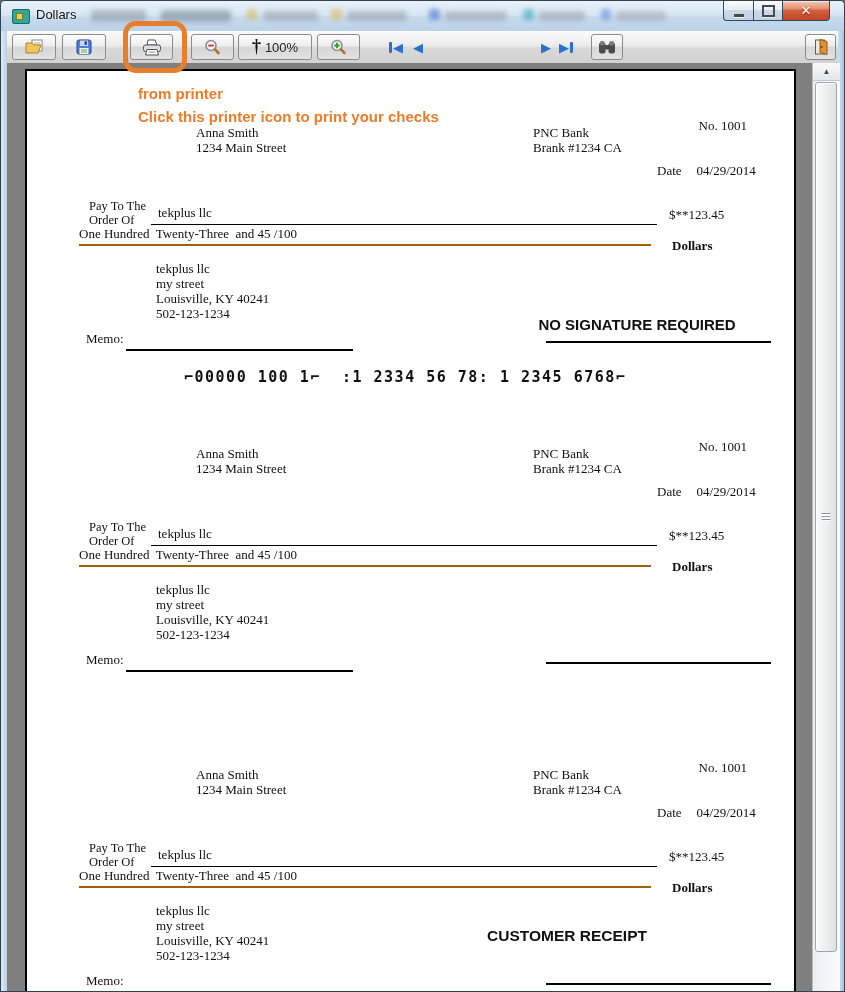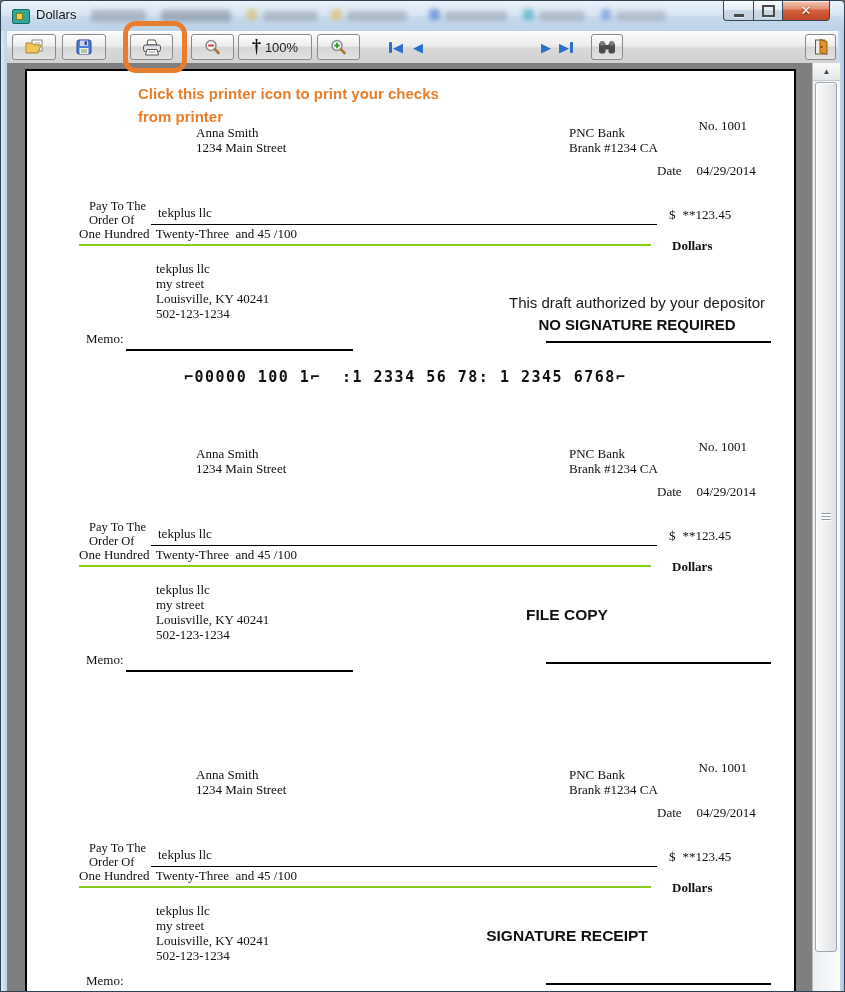--- a/index.html
+++ b/index.html
@@ -56,31 +56,31 @@
   .sb-thumb{position:absolute;left:2px;right:3px;top:19px;height:868px;border:1px solid #9fa6ad;border-radius:3px;
             background:linear-gradient(90deg,#fafafa,#dfe2e5);box-shadow:inset 1px 1px 0 #fff;cursor:grab;}
   .grip{position:absolute;left:50%;top:50%;transform:translate(-50%,-50%);width:9px;height:8px;
         background:repeating-linear-gradient(180deg,#8f969c 0 1px,#fdfdfd 1px 3px);}
   
   .annotation{position:absolute;left:111px;top:11px;font-size:15px;font-weight:bold;color:#E87E2B;line-height:23px;z-index:5;}
   
   .check{position:absolute;left:0;width:767px;height:300px;color:#101010;
          font-family:"Liberation Serif","DejaVu Serif",serif;font-size:13px;}
   .check .payer{position:absolute;left:169px;top:0;line-height:15px;}
-  .check .bank{position:absolute;left:506px;top:0;line-height:15px;margin-left:36px;}
+  .check .bank{position:absolute;left:506px;top:0;line-height:15px;}
   .check .checkno{position:absolute;left:560px;top:-7px;width:160px;text-align:right;}
   .check .daterow{position:absolute;left:630px;top:38px;white-space:pre;}
   .check .daterow .dval{margin-left:15px;}
   .check .payto{position:absolute;left:62px;top:74px;font-size:12.5px;line-height:14px;}
   .check .payee-line{position:absolute;left:124px;top:78px;width:506px;height:22px;border-bottom:1.5px solid #000;
                      display:flex;align-items:flex-end;padding-bottom:3px;box-sizing:border-box;}
   .check .payee-line span{padding-left:7px;}
   .check .amount{position:absolute;left:642px;top:82px;}
-  .check .amount .amt{margin-left:7px;}
-  .check .words-line{position:absolute;left:52px;top:99px;width:572px;height:22px;border-bottom:2px solid #84cc16;
+  .check .amount .amt{margin-left:0;}
+  .check .words-line{position:absolute;left:52px;top:99px;width:572px;height:22px;border-bottom:2px solid #a16207;
                      display:flex;align-items:flex-end;padding-bottom:2px;box-sizing:border-box;white-space:pre;}
   .check .dollars{position:absolute;left:645px;top:113px;font-weight:bold;}
   .check .addr{position:absolute;left:129px;top:136px;line-height:15px;}
   .check .auth-note,.check .stamp,.check .center-label{font-family:"Liberation Sans","DejaVu Sans",sans-serif;}
   .check .auth-note{position:absolute;left:430px;top:169px;width:360px;text-align:center;font-size:15px;color:#1a1a1a;}
   .check .stamp{position:absolute;left:445px;top:191px;width:330px;text-align:center;font-size:15px;font-weight:bold;}
   .check .center-label{position:absolute;left:360px;top:160px;width:360px;text-align:center;font-size:15.5px;font-weight:bold;}
   .check .sig-line{position:absolute;left:519px;top:216px;width:225px;border-top:2px solid #000;}
   .check .memo{position:absolute;left:59px;top:206px;}
   .check .memo-line{position:absolute;left:99px;top:224px;width:227px;border-top:2px solid #000;}
@@ -203,22 +203,22 @@
   </div>
 
   <div class="highlight"></div>
 
   <div class="glass left"></div>
   <div class="glass right"></div>
 
   <div class="canvas">
     <div class="page">
       <div class="annotation">
+        <div>from printer</div>
         <div>Click this printer icon to print your checks</div>
-        <div>from printer</div>
       </div>
       <div id="checks">
           <div class="check" style="top: 54px;">
     <div class="payer">
       <div>Anna Smith</div>
       <div>1234 Main Street</div>
     </div>
     <div class="bank">
       <div>PNC Bank</div>
       <div>Brank #1234 CA</div>
@@ -234,21 +234,20 @@
             </div>
     <div class="amount"><span>$</span><span class="amt">**123.45</span></div>
     <div class="words-line"><span>One Hundred  Twenty-Three  and 45 /100</span></div>
     <div class="dollars">Dollars</div>
     <div class="addr">
       <div>tekplus llc</div>
       <div>my street</div>
       <div>Louisville, KY 40241</div>
       <div>502-123-1234</div>
     </div>
-    <div class="auth-note">This draft authorized by your depositor</div>
     <div class="stamp">NO SIGNATURE REQUIRED</div>
 
     <div class="sig-line"></div>
     <div class="memo">Memo:</div>
     <div class="memo-line"></div>
     <div class="micr">⌐00000 100 1⌐  :1 2334 56 78: 1 2345 6768⌐</div>
   </div>
           <div class="check" style="top: 375px;">
     <div class="payer">
       <div>Anna Smith</div>
@@ -270,21 +269,20 @@
     <div class="amount"><span>$</span><span class="amt">**123.45</span></div>
     <div class="words-line"><span>One Hundred  Twenty-Three  and 45 /100</span></div>
     <div class="dollars">Dollars</div>
     <div class="addr">
       <div>tekplus llc</div>
       <div>my street</div>
       <div>Louisville, KY 40241</div>
       <div>502-123-1234</div>
     </div>
 
-    <div class="center-label">FILE COPY</div>
     <div class="sig-line"></div>
     <div class="memo">Memo:</div>
     <div class="memo-line"></div>
 
   </div>
           <div class="check" style="top: 696px;">
     <div class="payer">
       <div>Anna Smith</div>
       <div>1234 Main Street</div>
     </div>
@@ -304,21 +302,21 @@
     <div class="amount"><span>$</span><span class="amt">**123.45</span></div>
     <div class="words-line"><span>One Hundred  Twenty-Three  and 45 /100</span></div>
     <div class="dollars">Dollars</div>
     <div class="addr">
       <div>tekplus llc</div>
       <div>my street</div>
       <div>Louisville, KY 40241</div>
       <div>502-123-1234</div>
     </div>
 
-    <div class="center-label">SIGNATURE RECEIPT</div>
+    <div class="center-label">CUSTOMER RECEIPT</div>
     <div class="sig-line"></div>
     <div class="memo">Memo:</div>
 
   </div>
         </div>
     </div>
     <div class="scrollbar">
       <div class="sb-up">
         <span>▲</span>
       </div>

